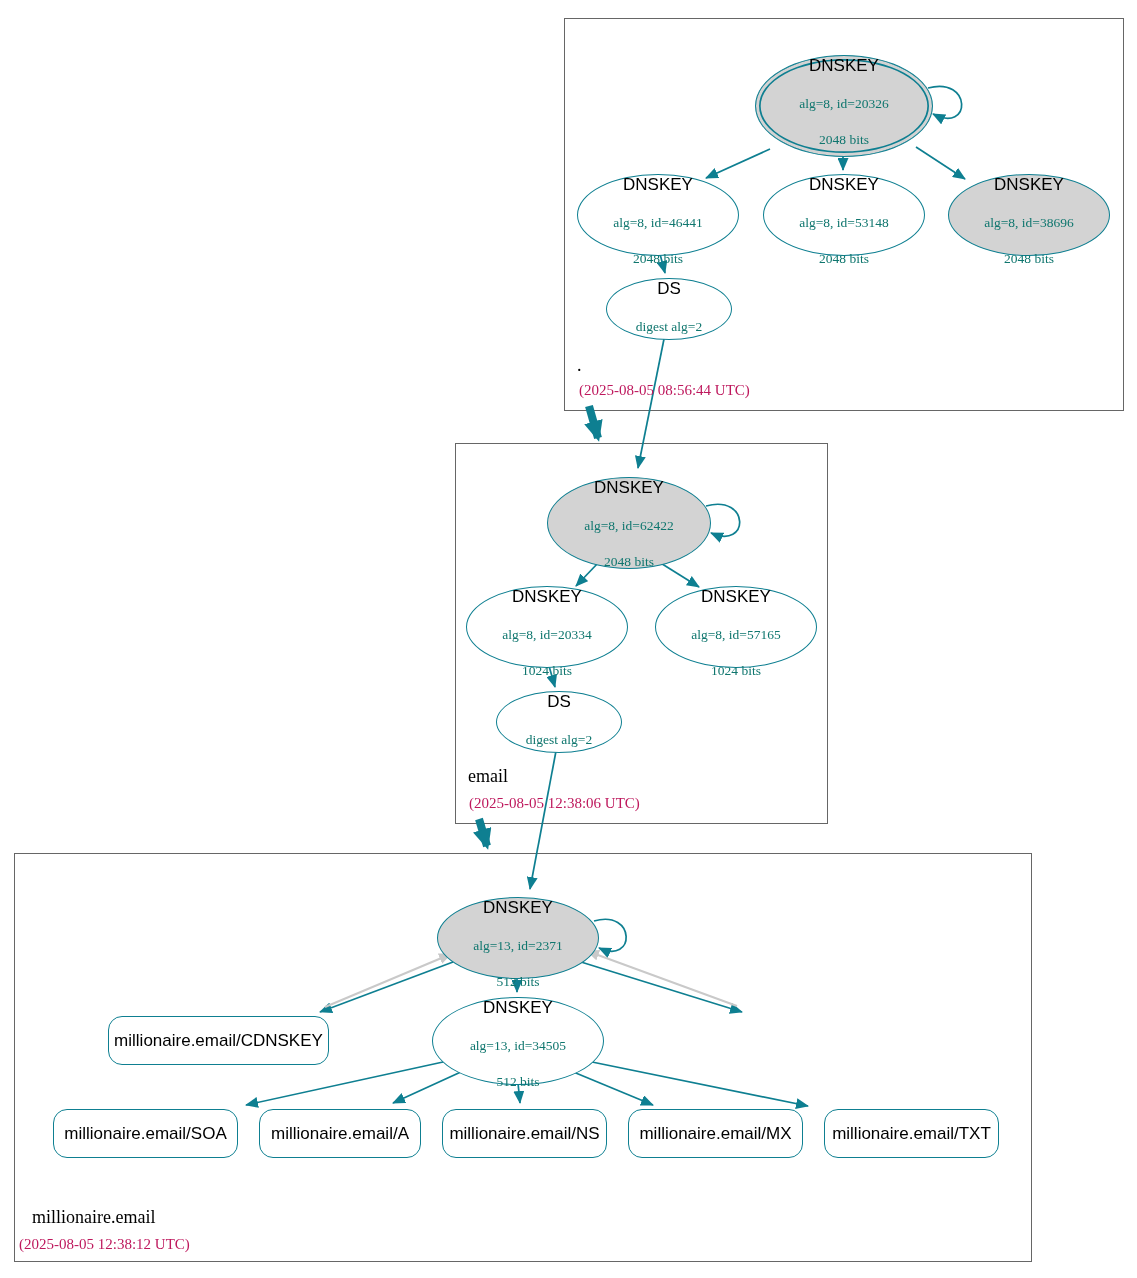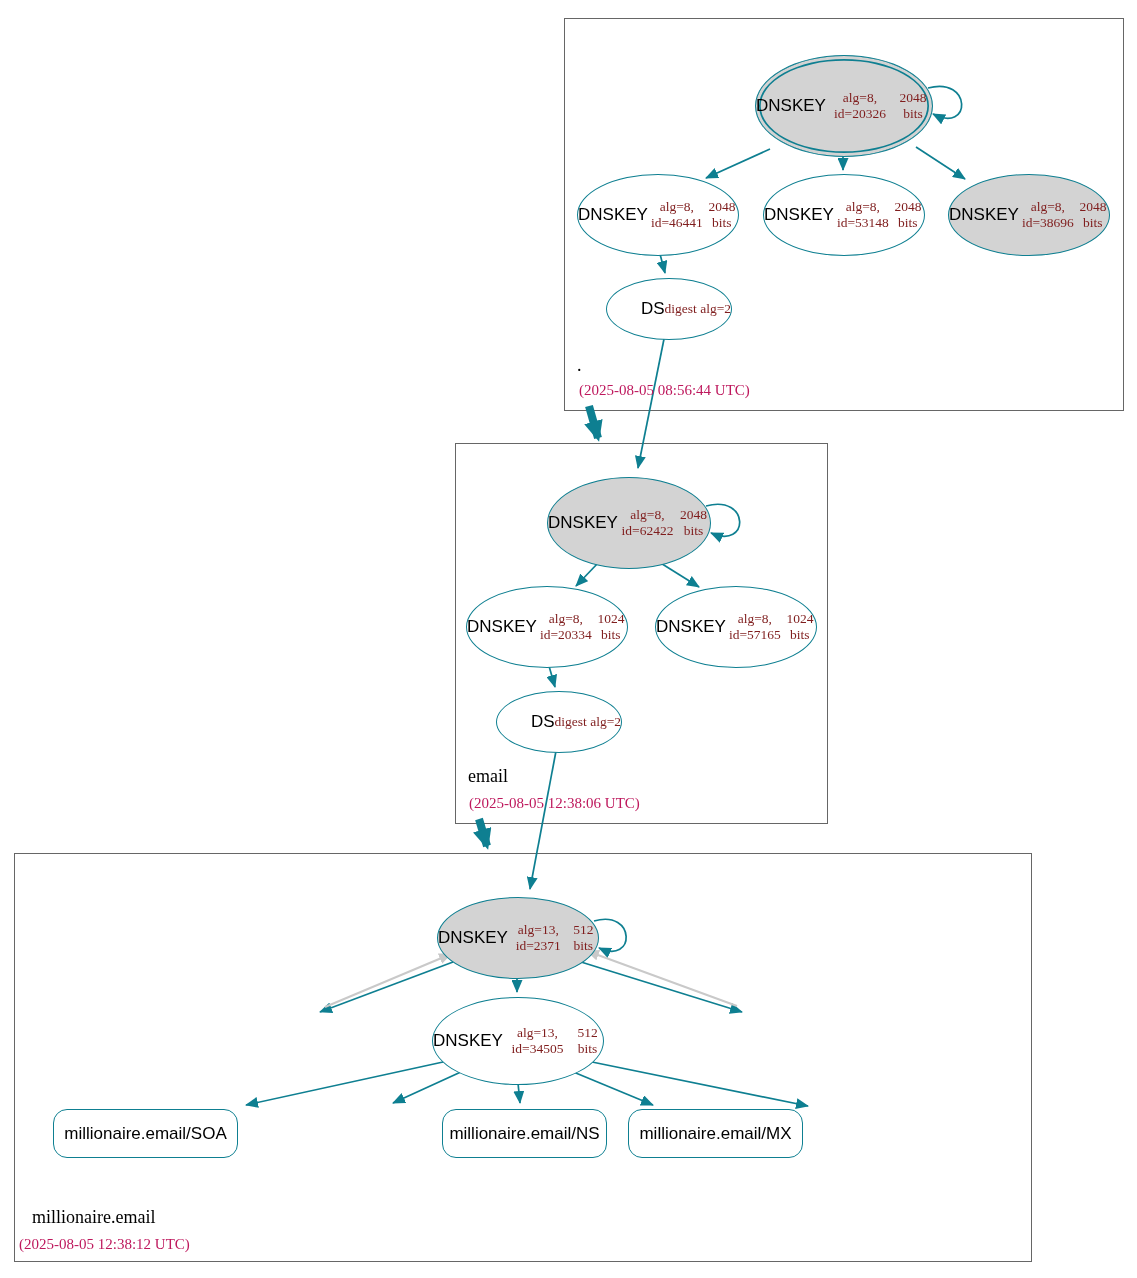--- a/index.html
+++ b/index.html
@@ -15,26 +15,26 @@
   }
   .edges{position:absolute;left:0;top:0;width:1137px;height:1278px;}
   .e{stroke:var(--teal);stroke-width:1.7;fill:none;}
   .e-gray{stroke:var(--gray-arrow);stroke-width:2;fill:none;}
   .e-thick{stroke:var(--teal);stroke-width:8;fill:none;}
   .mk{fill:var(--teal);}
   .mk-gray{fill:var(--gray-arrow);}
   .zone{position:absolute;border:1px solid var(--box-border);background:transparent;}
   .zone-label{position:absolute;font-family:"Liberation Serif",serif;font-size:18px;color:#000;}
   .zone-ts{position:absolute;font-family:"Liberation Serif",serif;font-size:15px;color:#be185d;}
-  .node{position:absolute;display:flex;flex-direction:row;align-items:center;justify-content:flex-end;text-align:center;}
+  .node{position:absolute;display:flex;flex-direction:column;align-items:center;justify-content:flex-start;text-align:center;gap:20px;}
   .ell{border:1.7px solid var(--teal);border-radius:50%;background:#ffffff;}
   .ksk{background:var(--ksk-fill);}
   .dbl{box-shadow:inset 0 0 0 3px var(--ksk-fill), inset 0 0 0 4.7px var(--teal);}
   .nt{font-size:17px;color:#000;line-height:1.15;}
-  .na{font-family:"Liberation Serif",serif;font-size:13.5px;color:#7f1d1d;line-height:1.22;}
+  .na{font-family:"Liberation Serif",serif;font-size:13.5px;color:#0f766e;line-height:1.22;}
   .rr{
     position:absolute;border:1.7px solid var(--teal);border-radius:14px;background:#ffffff;
     display:flex;align-items:center;justify-content:center;font-size:17px;color:#000;
   }
 </style>
 </head>
 <body>
 
 <div class="canvas">
 
@@ -148,20 +148,23 @@
     <div class="na">alg=13, id=2371</div>
     <div class="na">512 bits</div>
   </div>
 
   <div class="node ell" style="left:432px;top:997px;width:170px;height:86px">
     <div class="nt">DNSKEY</div>
     <div class="na">alg=13, id=34505</div>
     <div class="na">512 bits</div>
   </div>
 
+  <div class="rr" style="left:108px;top:1016px;width:219px;height:47px">millionaire.email/CDNSKEY</div>
   <div class="rr" style="left:53px;top:1109px;width:183px;height:47px">millionaire.email/SOA</div>
+  <div class="rr" style="left:259px;top:1109px;width:160px;height:47px">millionaire.email/A</div>
   <div class="rr" style="left:442px;top:1109px;width:163px;height:47px">millionaire.email/NS</div>
   <div class="rr" style="left:628px;top:1109px;width:173px;height:47px">millionaire.email/MX</div>
+  <div class="rr" style="left:824px;top:1109px;width:173px;height:47px">millionaire.email/TXT</div>
 
   <div class="zone-label" style="left:32px;top:1207px">millionaire.email</div>
   <div class="zone-ts" style="left:19px;top:1236px">(2025-08-05 12:38:12 UTC)</div>
 
 </div>
 
 </body></html>

